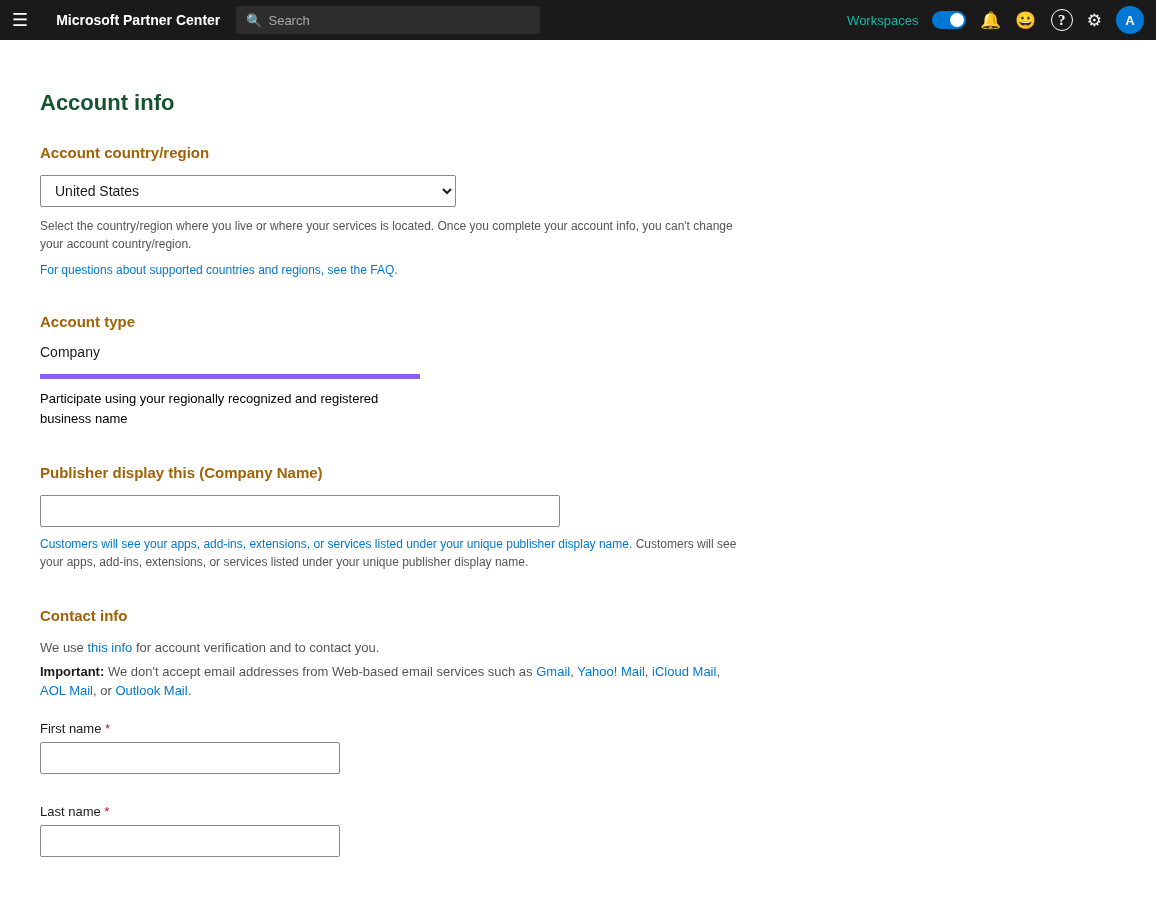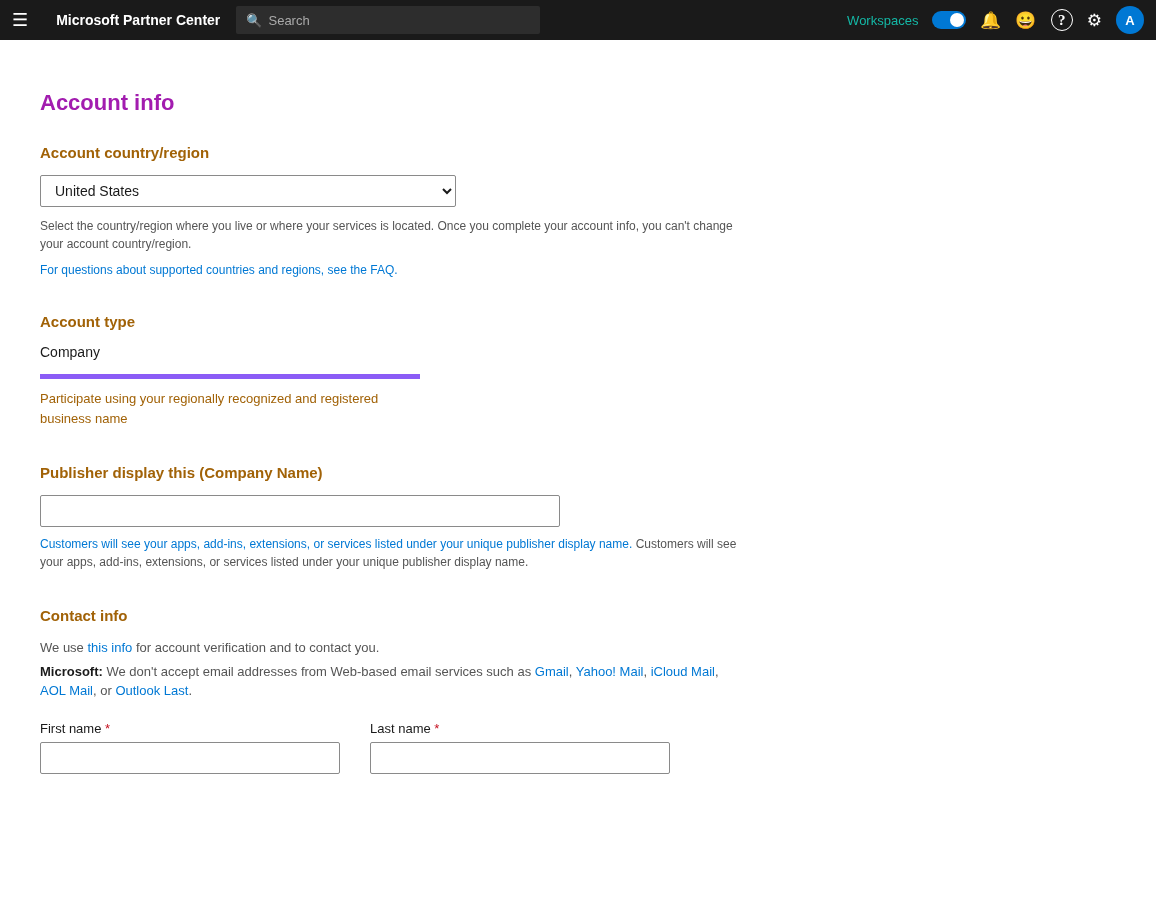--- a/index.html
+++ b/index.html
@@ -100,21 +100,21 @@
 
     
     .main-content {
       padding: 50px 40px 60px 40px;
       max-width: 780px;
     }
 
     .page-title {
       font-size: 22px;
       font-weight: 600;
-      color: #a21caf;
+      color: #14532d;
       margin-bottom: 28px;
     }
 
     .section-label {
       font-size: 15px;
       font-weight: 600;
       color: #a16207;
       margin-bottom: 14px;
     }
 
@@ -159,21 +159,21 @@
       padding-bottom: 14px;
       margin-bottom: 10px;
       width: 380px;
     }
     .account-type-value {
       font-size: 14px;
       color: #1a1a1a;
     }
     .account-type-desc {
       font-size: 13px;
-      color: #a16207;
+      color: #000000;
       line-height: 1.5;
       max-width: 380px;
     }
 
     
     .text-input {
       width: 520px;
       height: 32px;
       border: 1px solid #8a8a8a;
       border-radius: 2px;
@@ -198,20 +198,21 @@
       max-width: 800px;
       line-height: 1.5;
       margin-bottom: 20px;
     }
     .contact-important strong { color: #1a1a1a; }
     .contact-important a { color: #0078d4; text-decoration: none; }
 
     .name-row {
       display: flex;
       gap: 30px;
+      flex-direction: column;
     }
     .name-field {
       display: flex;
       flex-direction: column;
     }
     .field-label {
       font-size: 13px;
       color: #1a1a1a;
       margin-bottom: 6px;
     }
@@ -292,28 +293,28 @@
       <span>Customers will see your apps, add-ins, extensions, or services listed under your unique publisher display name.</span>
     </div>
   </div>
 
   <div class="section-block">
     <div class="section-label">Contact info</div>
     <div class="contact-info-desc">
       We use <a href="#">this info</a> for account verification and to contact you.
     </div>
     <div class="contact-important">
-      <strong>Microsoft:</strong>
+      <strong>Important:</strong>
       <span> We don't accept email addresses from Web-based email services such as </span>
       <a href="#">Gmail</a>,
       <a href="#">Yahoo! Mail</a>,
       <a href="#">iCloud Mail</a>,
       <a href="#">AOL Mail</a>,
       <span> or </span>
-      <a href="#">Outlook Last</a>.
+      <a href="#">Outlook Mail</a>.
     </div>
     <div class="name-row">
       <div class="name-field">
         <label class="field-label">
           <span>First name</span>
           <span class="required"> *</span>
         </label>
         <input type="text" class="name-input" style="">
       </div>
       <div class="name-field">

